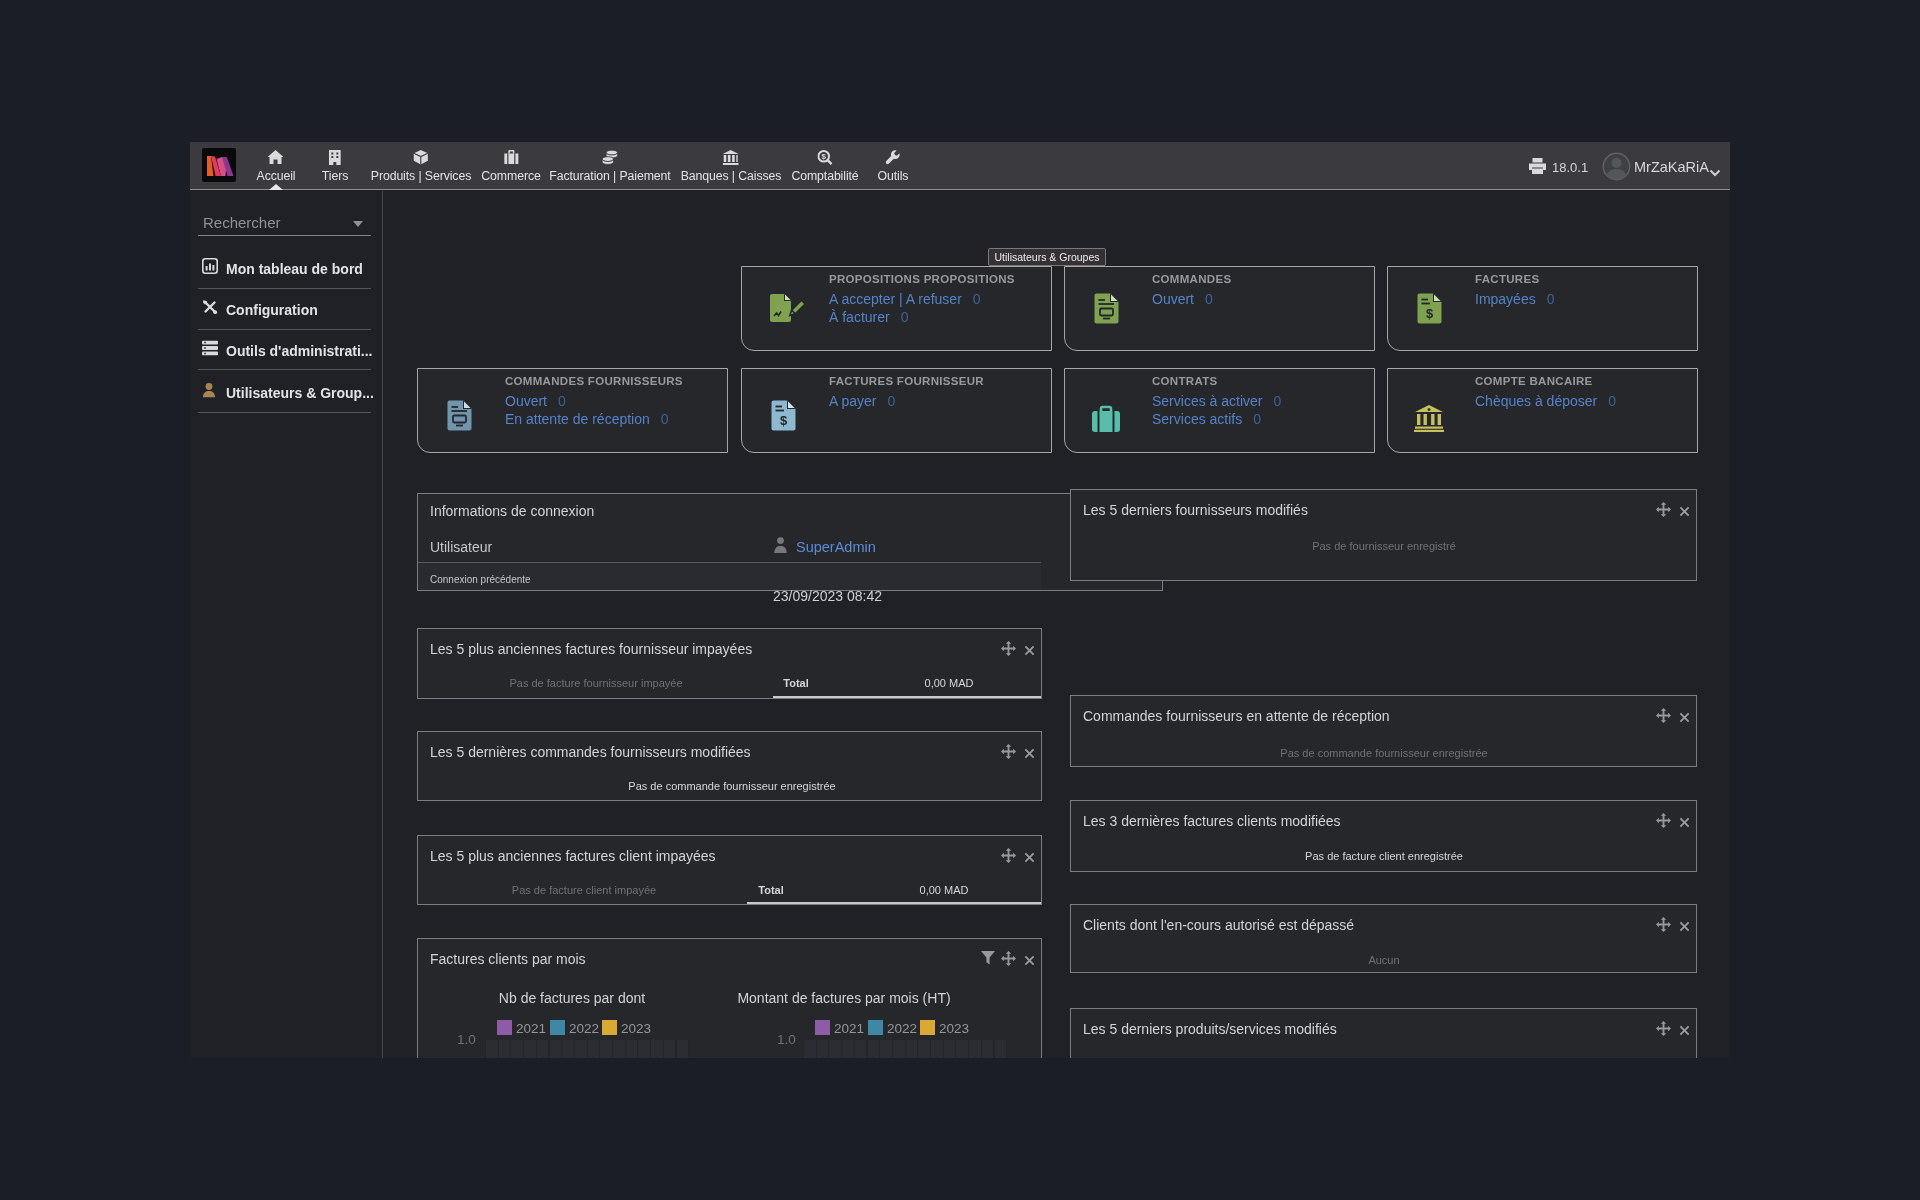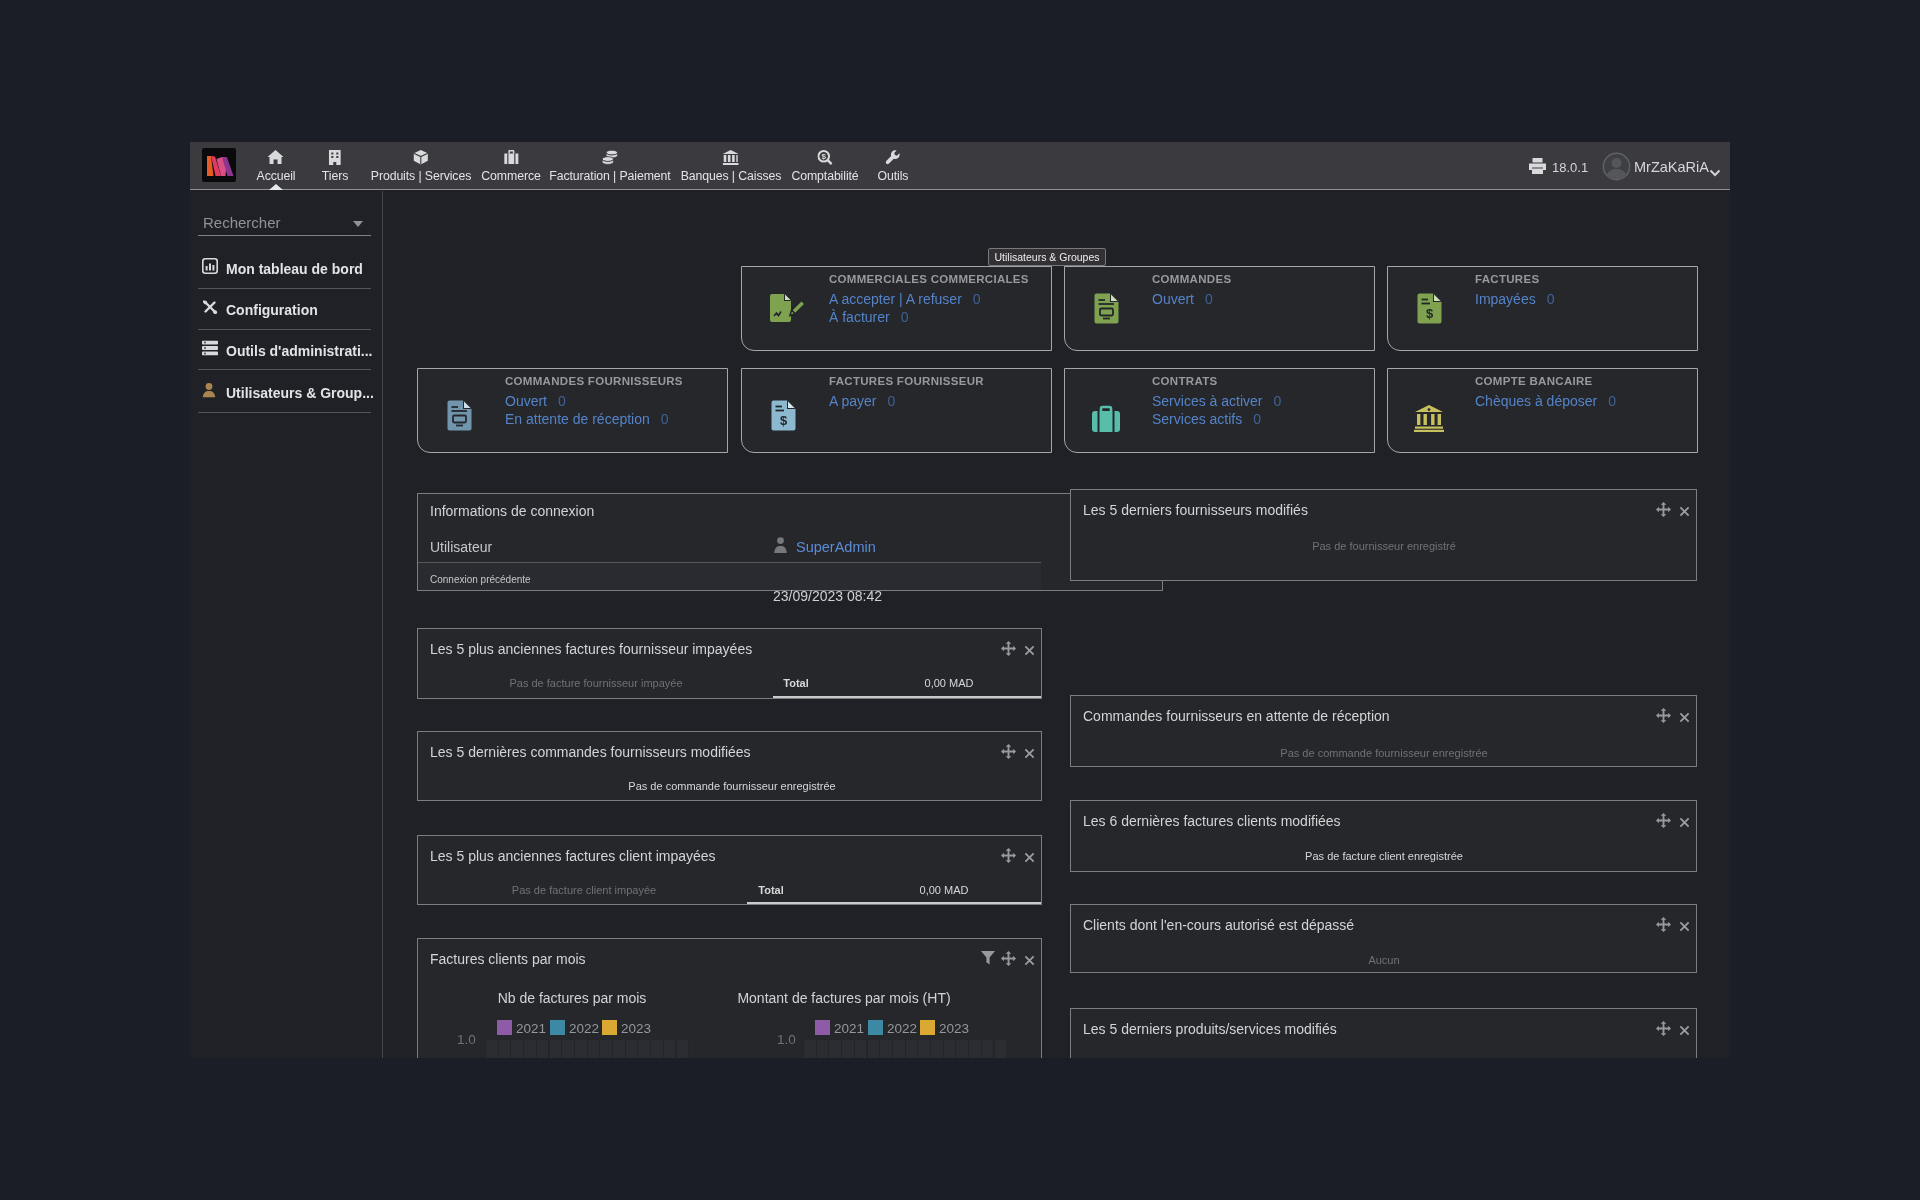--- a/index.html
+++ b/index.html
@@ -191,21 +191,21 @@
   <div class="sic" style="top:250px">
     <svg width="14" height="15" viewBox="0 0 14 15">
         <circle cx="7" cy="4" r="3.4" fill="#a8854e"></circle>
         <path d="M0.8 15 C1.2 10.2 3.6 8.6 7 8.6 C10.4 8.6 12.8 10.2 13.2 15 Z" fill="#a8854e"></path>
       </svg>
   </div>
   <div class="sit" style="top:251px">Utilisateurs &amp; Group...</div>
   <div class="sline" style="top:270px"></div>
 
   <div class="kpi" style="left:551px;top:124px">
-    <div class="kt">COMMERCIALES COMMERCIALES</div>
+    <div class="kt">PROPOSITIONS PROPOSITIONS</div>
     <div class="kl" style="top:32px">A accepter | A refuser<span class="kn">0</span></div>
     <div class="kl" style="top:50px">À facturer<span class="kn">0</span></div>
     <div class="ki"><svg width="36" height="30" viewBox="0 0 36 30">
           <path fill="#7ea24f" d="M1 3 Q1 1 3 1 H15 L22 8 V27 Q22 29 20 29 H3 Q1 29 1 27 Z"></path>
           <path fill="#24262b" d="M15 1 L22 8 H15 Z"></path>
           <path fill="#cfe0b8" d="M16 1.5 L21.5 7 H16 Z"></path>
           <path d="M5 23 l2.5 -3 l2 2.5 l2.5 -4" stroke="#24262b" stroke-width="1.6" fill="none"></path>
           <g transform="rotate(45 27 16)">
             <rect x="24.8" y="6" width="5" height="14" fill="#7ea24f" stroke="#24262b" stroke-width="1.5"></rect>
             <path d="M24.8 20 L27.3 25 L29.8 20 Z" fill="#7ea24f" stroke="#24262b" stroke-width="1.5"></path>
@@ -365,21 +365,21 @@
     <div class="wt">Factures clients par mois</div>
     <div class="fl"><svg width="14" height="14" viewBox="0 0 14 14">
           <path fill="#97999d" d="M0 0 H14 L8.6 6.5 V13.5 L5.4 11.2 V6.5 Z"></path>
         </svg></div>
     <div class="mv"><svg width="15" height="15" viewBox="0 0 16 16">
           <path fill="#97999d" d="M8 0 L11 3 H9 V7 H13 V5 L16 8 L13 11 V9 H9 V13 H11 L8 16 L5 13 H7 V9 H3 V11 L0 8 L3 5 V7 H7 V3 H5 Z"></path>
         </svg></div>
     <div class="xi"><svg width="11" height="11" viewBox="0 0 12 12">
           <path stroke="#9b9da1" stroke-width="2" d="M1.5 1.5 L10.5 10.5 M10.5 1.5 L1.5 10.5"></path>
         </svg></div>
-    <div class="cc" style="left:154px;top:59px;font-size:14px;color:#d2d3d6">Nb de factures par mois</div>
+    <div class="cc" style="left:154px;top:59px;font-size:14px;color:#d2d3d6">Nb de factures par dont</div>
     <div class="cc" style="left:426px;top:59px;font-size:14px;color:#d2d3d6">Montant de factures par mois (HT)</div>
 
     <div class="abs" style="left:79px;top:81px;width:15px;height:15px;background:#8e5ba6"></div>
     <div class="abs" style="left:98px;top:82px;font-size:13.5px;color:#94979c">2021</div>
     <div class="abs" style="left:132px;top:81px;width:15px;height:15px;background:#3d89a5"></div>
     <div class="abs" style="left:151px;top:82px;font-size:13.5px;color:#94979c">2022</div>
     <div class="abs" style="left:184px;top:81px;width:15px;height:15px;background:#d9a933"></div>
     <div class="abs" style="left:203px;top:82px;font-size:13.5px;color:#94979c">2023</div>
     <div class="abs" style="left:397px;top:81px;width:15px;height:15px;background:#8e5ba6"></div>
     <div class="abs" style="left:416px;top:82px;font-size:13.5px;color:#94979c">2021</div>
@@ -412,21 +412,21 @@
     <div class="mv"><svg width="15" height="15" viewBox="0 0 16 16">
           <path fill="#97999d" d="M8 0 L11 3 H9 V7 H13 V5 L16 8 L13 11 V9 H9 V13 H11 L8 16 L5 13 H7 V9 H3 V11 L0 8 L3 5 V7 H7 V3 H5 Z"></path>
         </svg></div>
     <div class="xi"><svg width="11" height="11" viewBox="0 0 12 12">
           <path stroke="#9b9da1" stroke-width="2" d="M1.5 1.5 L10.5 10.5 M10.5 1.5 L1.5 10.5"></path>
         </svg></div>
     <div class="cc dim" style="left:313px;top:57px">Pas de commande fournisseur enregistrée</div>
   </div>
 
   <div class="w" style="left:880px;top:658px;width:627px;height:72px">
-    <div class="wt">Les 6 dernières factures clients modifiées</div>
+    <div class="wt">Les 3 dernières factures clients modifiées</div>
     <div class="mv"><svg width="15" height="15" viewBox="0 0 16 16">
           <path fill="#97999d" d="M8 0 L11 3 H9 V7 H13 V5 L16 8 L13 11 V9 H9 V13 H11 L8 16 L5 13 H7 V9 H3 V11 L0 8 L3 5 V7 H7 V3 H5 Z"></path>
         </svg></div>
     <div class="xi"><svg width="11" height="11" viewBox="0 0 12 12">
           <path stroke="#9b9da1" stroke-width="2" d="M1.5 1.5 L10.5 10.5 M10.5 1.5 L1.5 10.5"></path>
         </svg></div>
     <div class="cc br" style="left:313px;top:55px">Pas de facture client enregistrée</div>
   </div>
 
   <div class="w" style="left:880px;top:762px;width:627px;height:69px">

